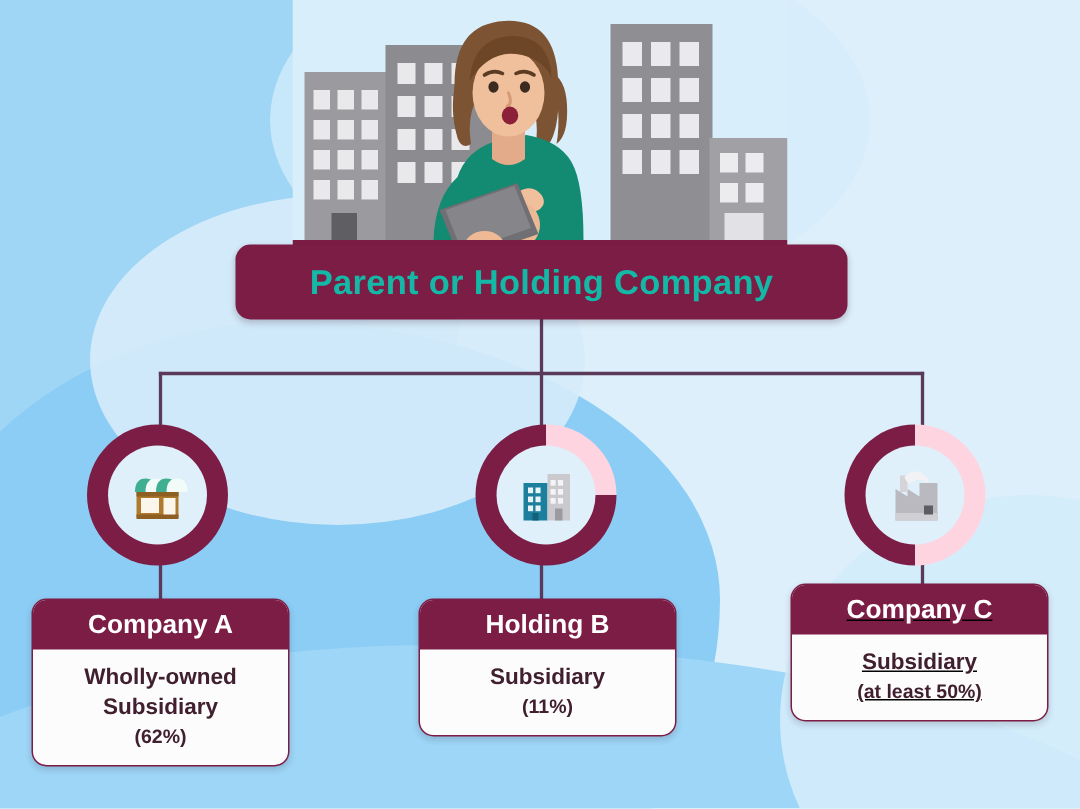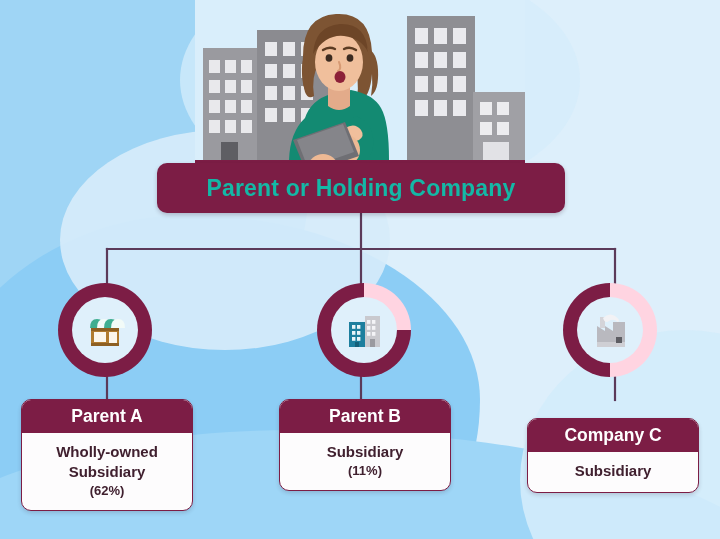--- a/index.html
+++ b/index.html
@@ -148,21 +148,21 @@
     position: absolute;
     width: 170px;
     background: #fdfcfd;
     border: 1.6px solid #7c1d45;
     border-radius: 10px;
     overflow: hidden;
     box-shadow: 0 2px 4px rgba(40,10,30,.16);
   }
   #card-a { left: 21px;  top: 399px; }
   #card-b { left: 279px; top: 399px; }
-  #card-c { left: 527px; top: 418px; }
+  #card-c { left: 527px; top: 389px; text-decoration: underline; }
 
   .card-head {
     background: #7c1d45;
     color: #ffffff;
     font-size: 17.5px;
     font-weight: bold;
     text-align: center;
     padding: 7px 4px 8px;
     line-height: 1.05;
   }
@@ -369,40 +369,41 @@
         <path d="M8 38 V17 l8 5 V17 l8 5 V13 h12 v25 Z" fill="#b9b9bf"></path>
         <rect x="8" y="33" width="28" height="5" fill="#cfcfd4"></rect>
         <rect x="11" y="8" width="5" height="11" fill="#d4d4d9"></rect>
         <rect x="27" y="28" width="6" height="6" fill="#5d5d63"></rect>
         <path d="M14 9 q6 -6 12 -2 q6 4 3 6 q-5 -4 -9 -1 q-4 3 -6 -3 Z" fill="#f2f2f5"></path>
       </svg>
     </div>
   </div>
 
   <div class="card" id="card-a">
-    <div class="card-head">Parent A</div>
+    <div class="card-head">Company A</div>
     <div class="card-body">
       <div class="line">Wholly-owned</div>
       <div class="line">Subsidiary</div>
       <div class="pct">(62%)</div>
     </div>
   </div>
 
   <div class="card" id="card-b">
-    <div class="card-head">Parent B</div>
+    <div class="card-head">Holding B</div>
     <div class="card-body">
       <div class="line">Subsidiary</div>
       <div class="pct">(11%)</div>
     </div>
   </div>
 
   <div class="card" id="card-c">
     <div class="card-head">Company C</div>
     <div class="card-body">
       <div class="line">Subsidiary</div>
+      <div class="pct">(at least 50%)</div>
     </div>
   </div>
 
   <div class="parent-box">
     <span class="label">Parent or Holding Company</span>
   </div>
 
 </div>
 
 </body></html>

